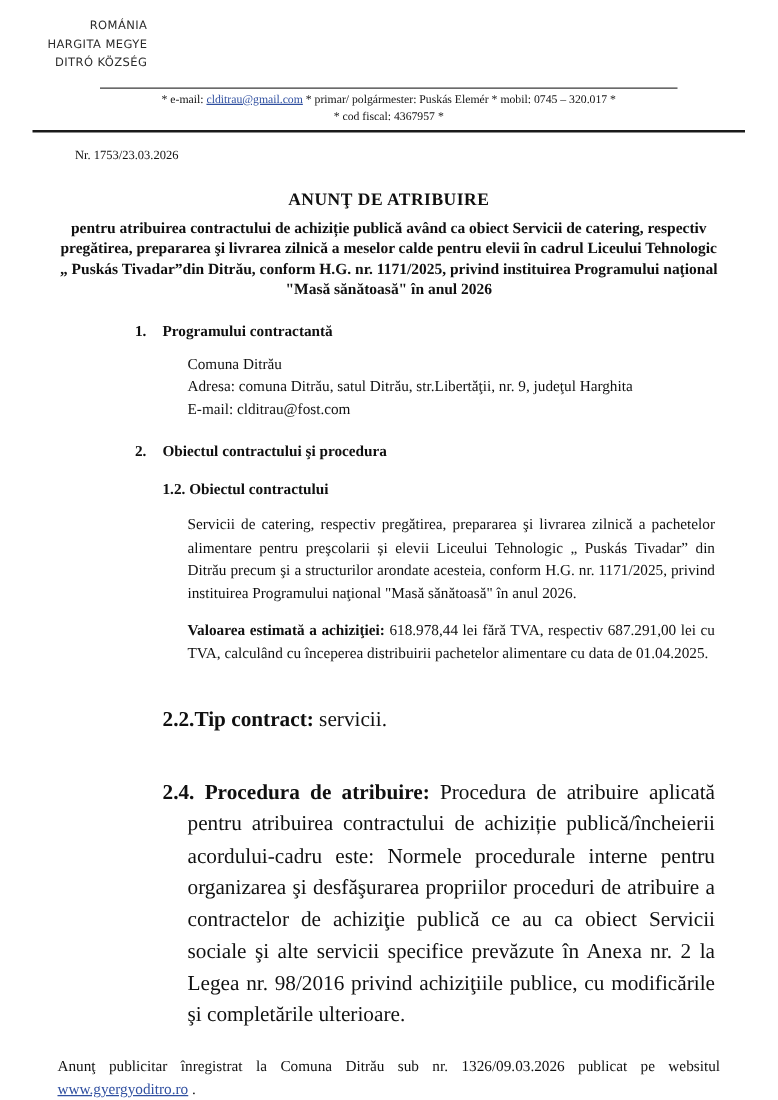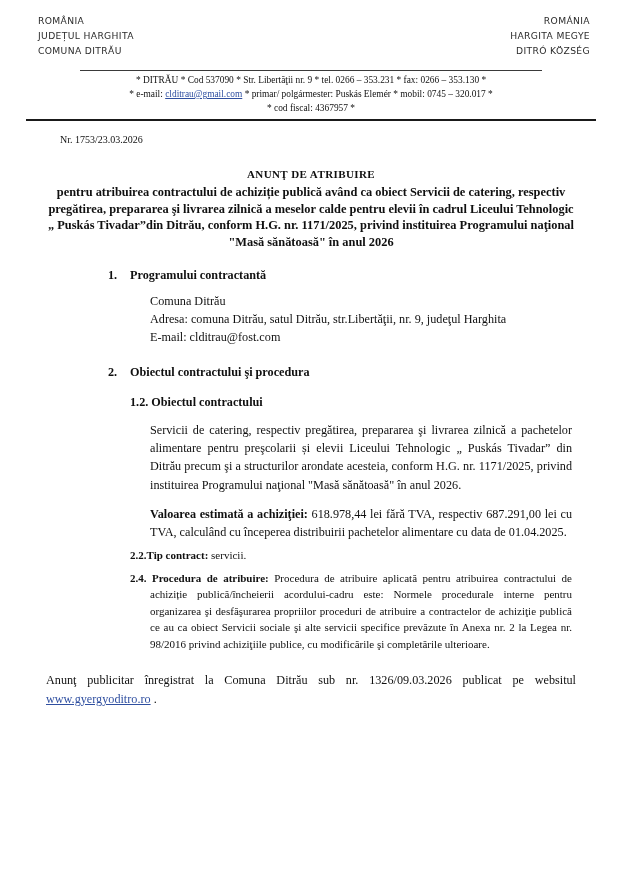--- a/index.html
+++ b/index.html
@@ -85,21 +85,21 @@
   }
 
   .title-block {
     margin-top: 22px;
     text-align: center;
     font-weight: bold;
     font-size: 12.4px;
     line-height: 1.33;
   }
   .title-main {
-    font-size: 11px;
+    font-size: 14px;
     letter-spacing: 0.4px;
     margin-bottom: 3px;
   }
   .title-sub { padding: 0 2px; }
 
   .sec {
     margin-top: 18px;
   }
   .sec-head {
     display: flex;
@@ -129,24 +129,24 @@
     margin-top: 11px;
     padding-left: 106px;
     padding-right: 6px;
     font-size: 12.2px;
     line-height: 1.5;
     text-align: justify;
   }
   .para b { font-weight: bold; }
 
   .sub-item {
-    margin-top: 6px;
+    margin-top: 32px;
     padding-left: 86px;
     padding-right: 6px;
-    font-size: 11px;
+    font-size: 17px;
     line-height: 1.5;
     text-align: justify;
   }
   .sub-item .lbl { font-weight: bold; }
   .sub-item.hang {
     padding-left: 86px;
     text-indent: 0;
   }
   .sub-item.hang .inner {
     display: block;
@@ -164,36 +164,30 @@
   }
   .closing .l2 { margin-top: 0; }
   .closing p { margin: 0; }
 </style>
 </head>
 <body>
 
 <div class="page">
 
   <div class="letterhead">
-    <div class="lh-block lh-left">
-      <div>ROMÂNIA</div>
-      <div>JUDEȚUL HARGHITA</div>
-      <div>COMUNA DITRĂU</div>
-    </div>
     <div class="lh-block lh-right">
       <div>ROMÁNIA</div>
       <div>HARGITA MEGYE</div>
       <div>DITRÓ KÖZSÉG</div>
     </div>
   </div>
 
   <div class="contact-wrap">
     <div class="rule-thin"></div>
     <div class="contact-lines">
-      <div class="ln">* DITRĂU * Cod 537090 * Str. Libertăţii nr. 9 * tel. 0266 – 353.231 * fax: 0266 – 353.130 *</div>
       <div class="ln"><span>* e-mail: </span><a class="link" href="#">clditrau@gmail.com</a><span> * primar/ polgármester: Puskás Elemér * mobil: 0745 – 320.017 *</span></div>
       <div class="ln">* cod fiscal: 4367957 *</div>
     </div>
     <div class="rule-thick"></div>
   </div>
 
   <div class="content">
 
     <div class="doc-nr">Nr. 1753/23.03.2026</div>
 

